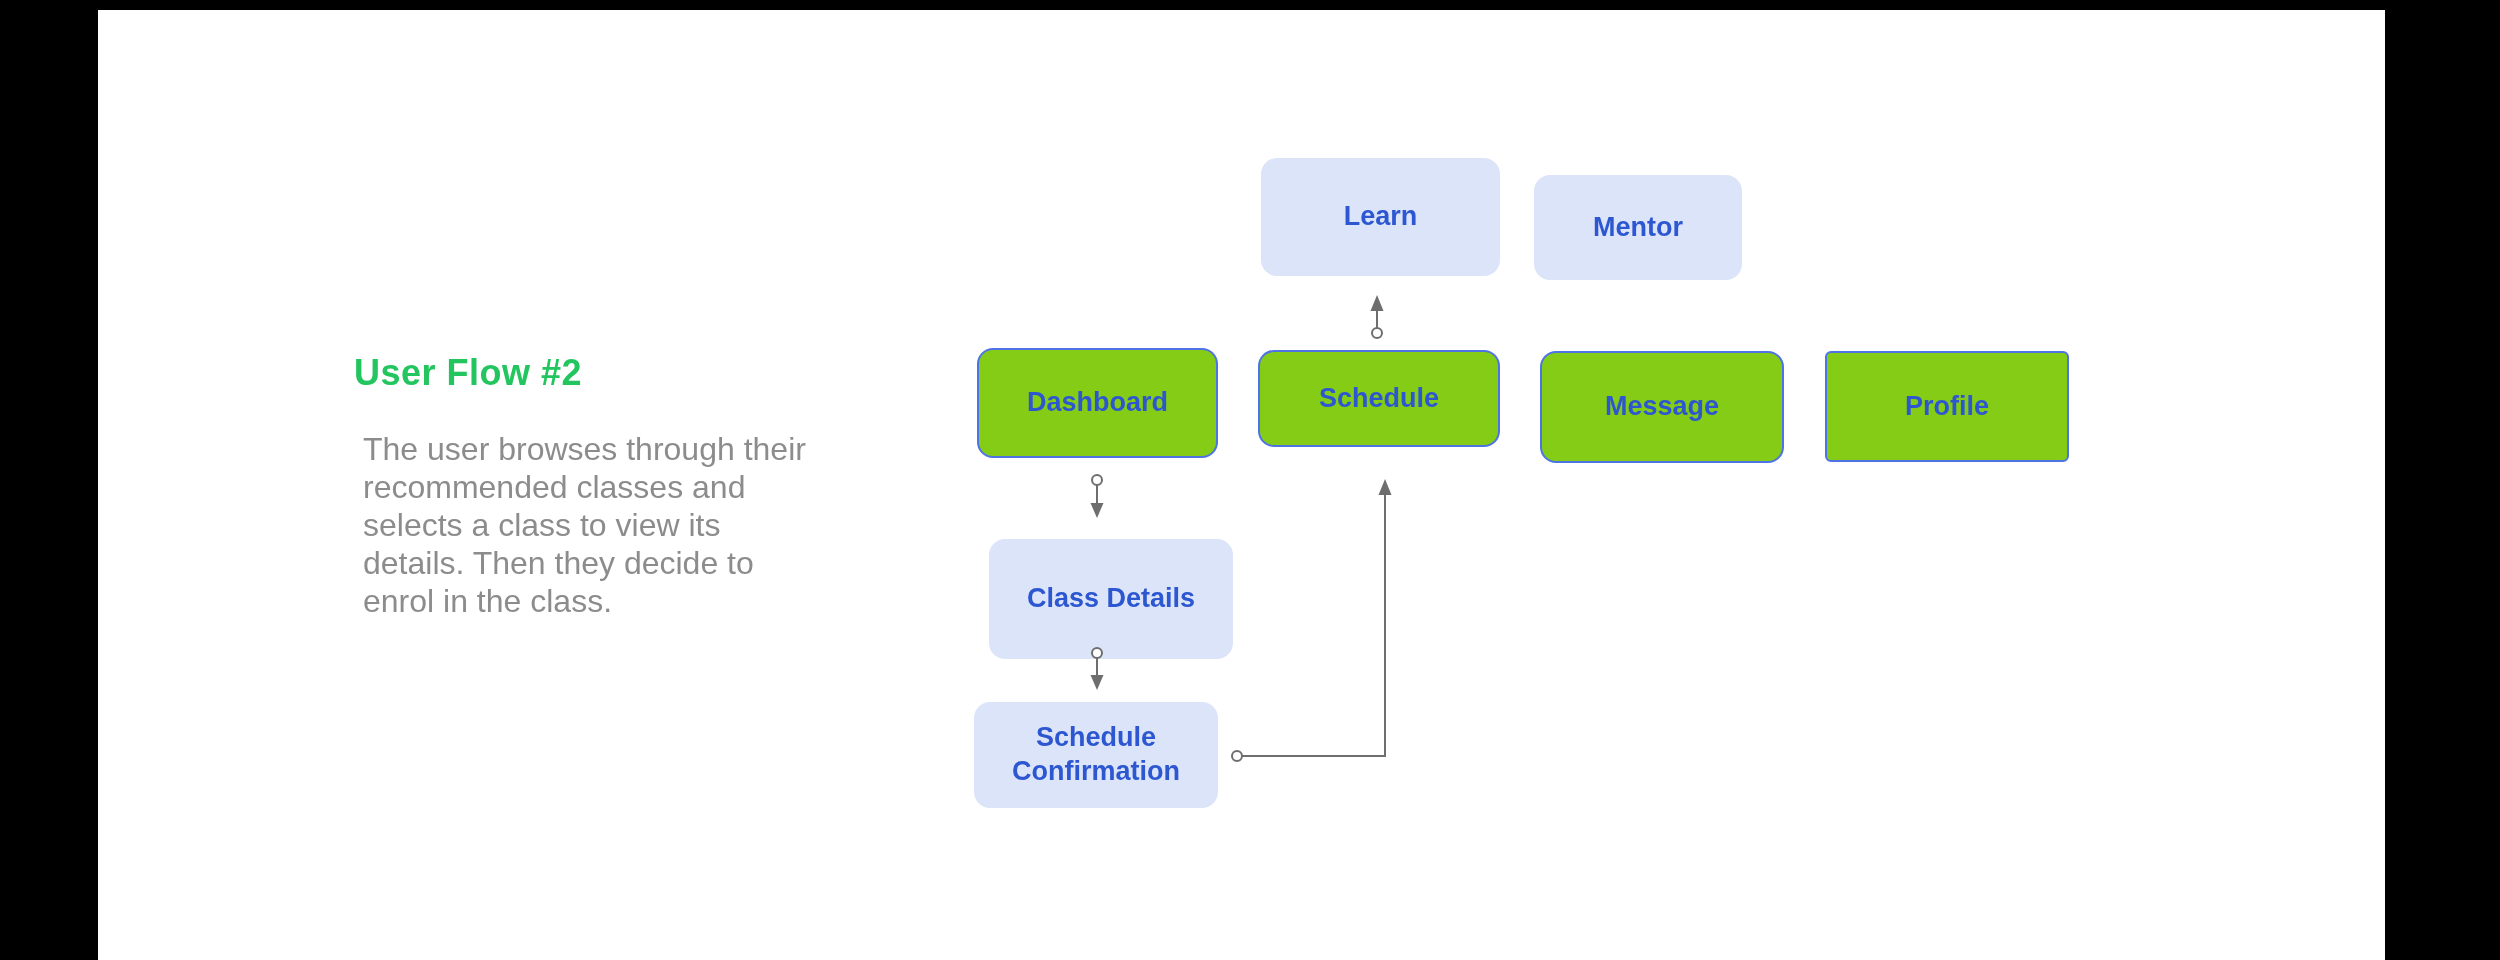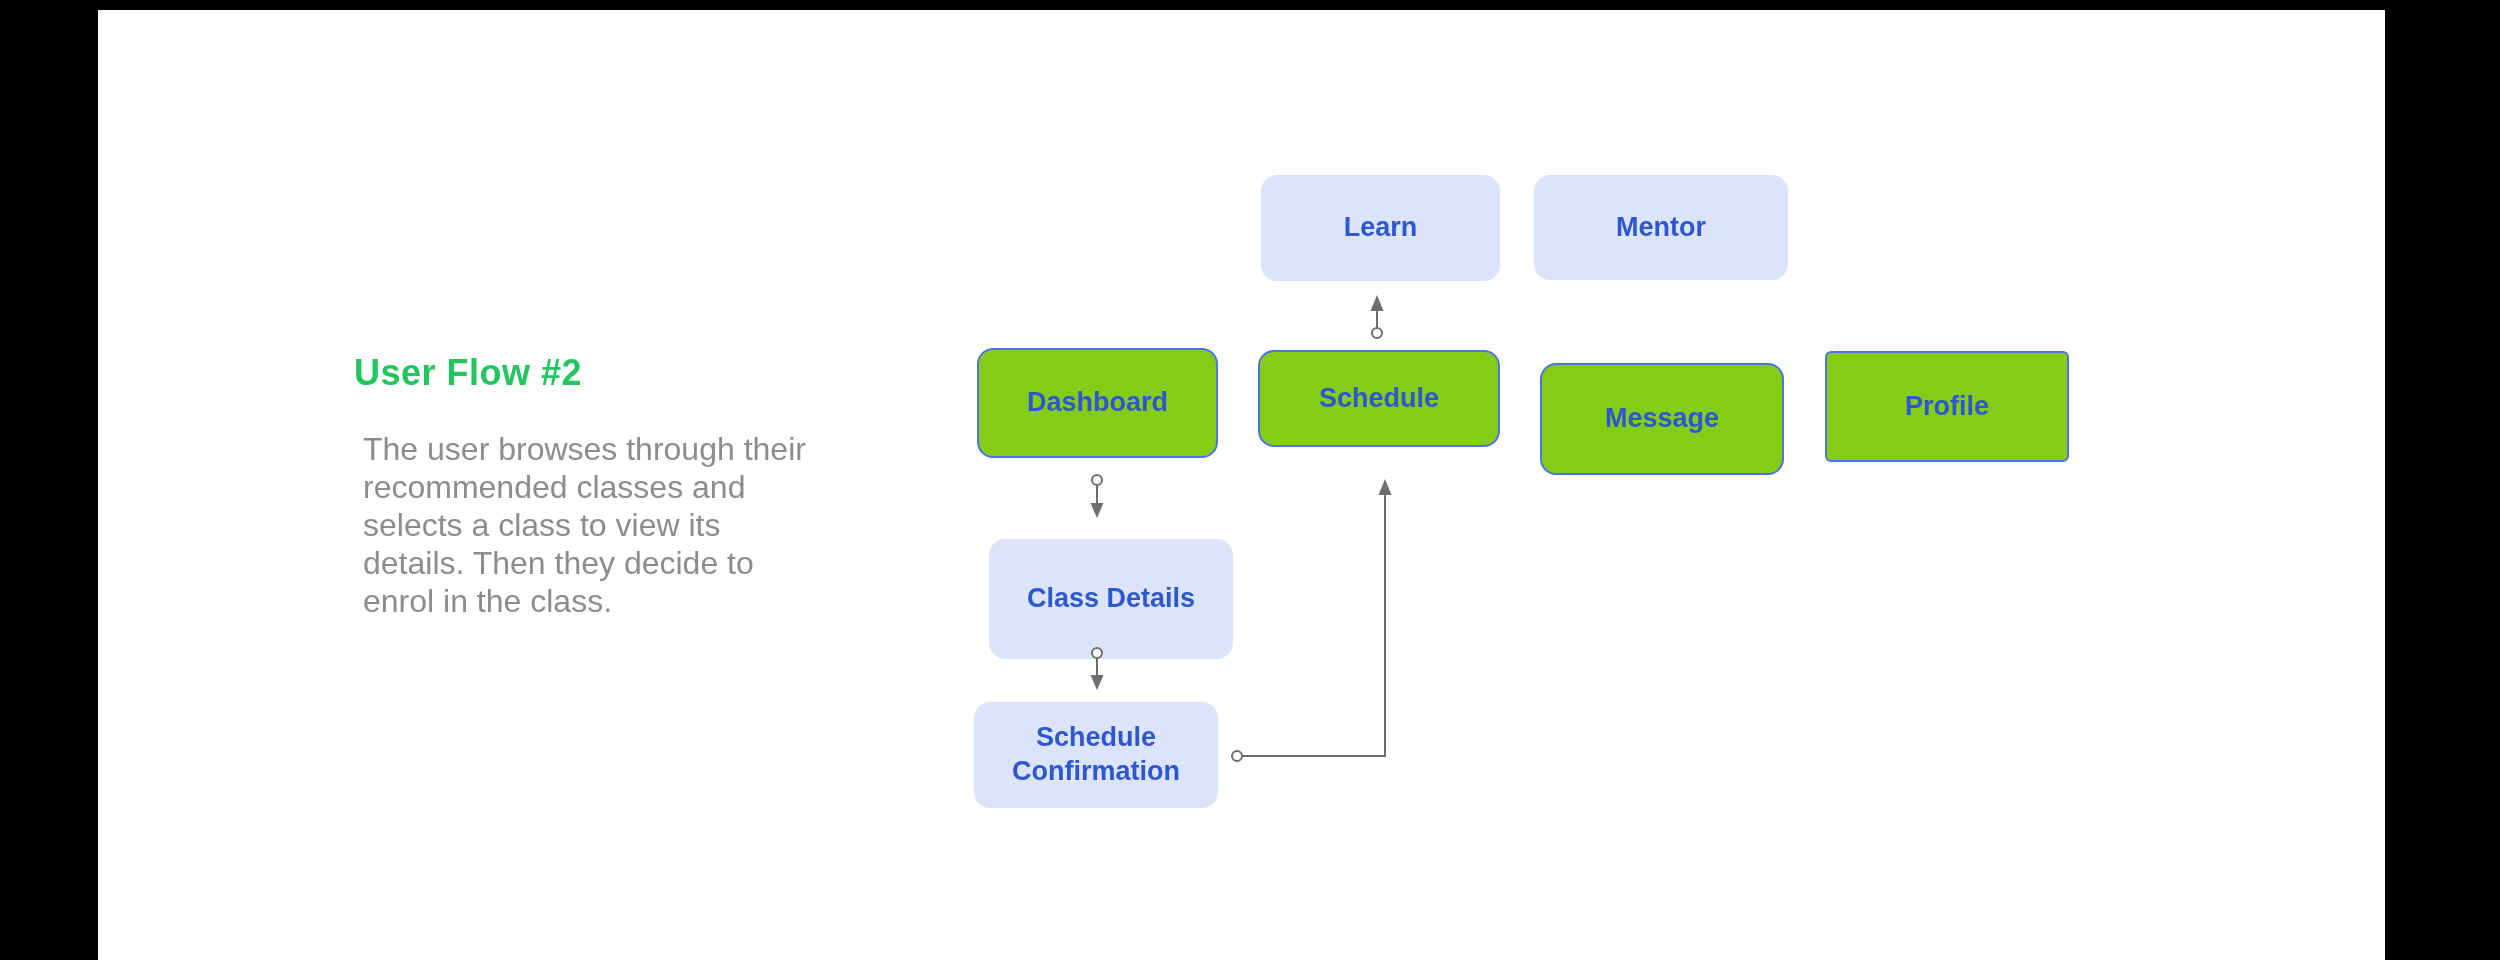--- a/index.html
+++ b/index.html
@@ -42,25 +42,25 @@
 </style>
 </head>
 <body>
 
 <div class="frame"></div>
 <div class="canvas"></div>
 
 <div class="abs title">User Flow #2</div>
 <div class="abs description">The user browses through their recommended classes and selects a class to view its details. Then they decide to enrol in the class.</div>
 
-<div class="node filled" style="left:1261px;top:175px;width:239px;height:106px;text-align:center;">Learn</div>
-<div class="node filled" style="left:1534px;top:175px;width:254px;height:105px;">Mentor</div>
+<div class="node filled" style="left:1261px;top:158px;width:239px;height:118px;text-align:center;">Learn</div>
+<div class="node filled" style="left:1534px;top:175px;width:208px;height:105px;">Mentor</div>
 <div class="node outlined" style="left:977px;top:348px;width:241px;height:110px;">Dashboard</div>
 <div class="node outlined" style="left:1258px;top:350px;width:242px;height:97px;">Schedule</div>
-<div class="node outlined" style="left:1540px;top:363px;width:244px;height:112px;">Message</div>
+<div class="node outlined" style="left:1540px;top:351px;width:244px;height:112px;">Message</div>
 <div class="node outlined" style="left:1825px;top:351px;width:244px;height:111px;border-radius:6px;">Profile</div>
 <div class="node filled" style="left:973px;top:539px;width:244px;height:120px;margin-left:16px;">Class Details</div>
 <div class="node filled" style="left:974px;top:702px;width:244px;height:106px;">Schedule Confirmation</div>
 
 <svg class="connectors" width="2500" height="960" viewBox="0 0 2500 960">
 
   <g>
     <circle class="edge-dot" cx="1377" cy="333" r="5"></circle>
     <line class="edge-line" x1="1377" y1="328" x2="1377" y2="310"></line>
     <path class="edge-head" d="M1377 295 L1370.5 311 L1383.5 311 Z"></path>

